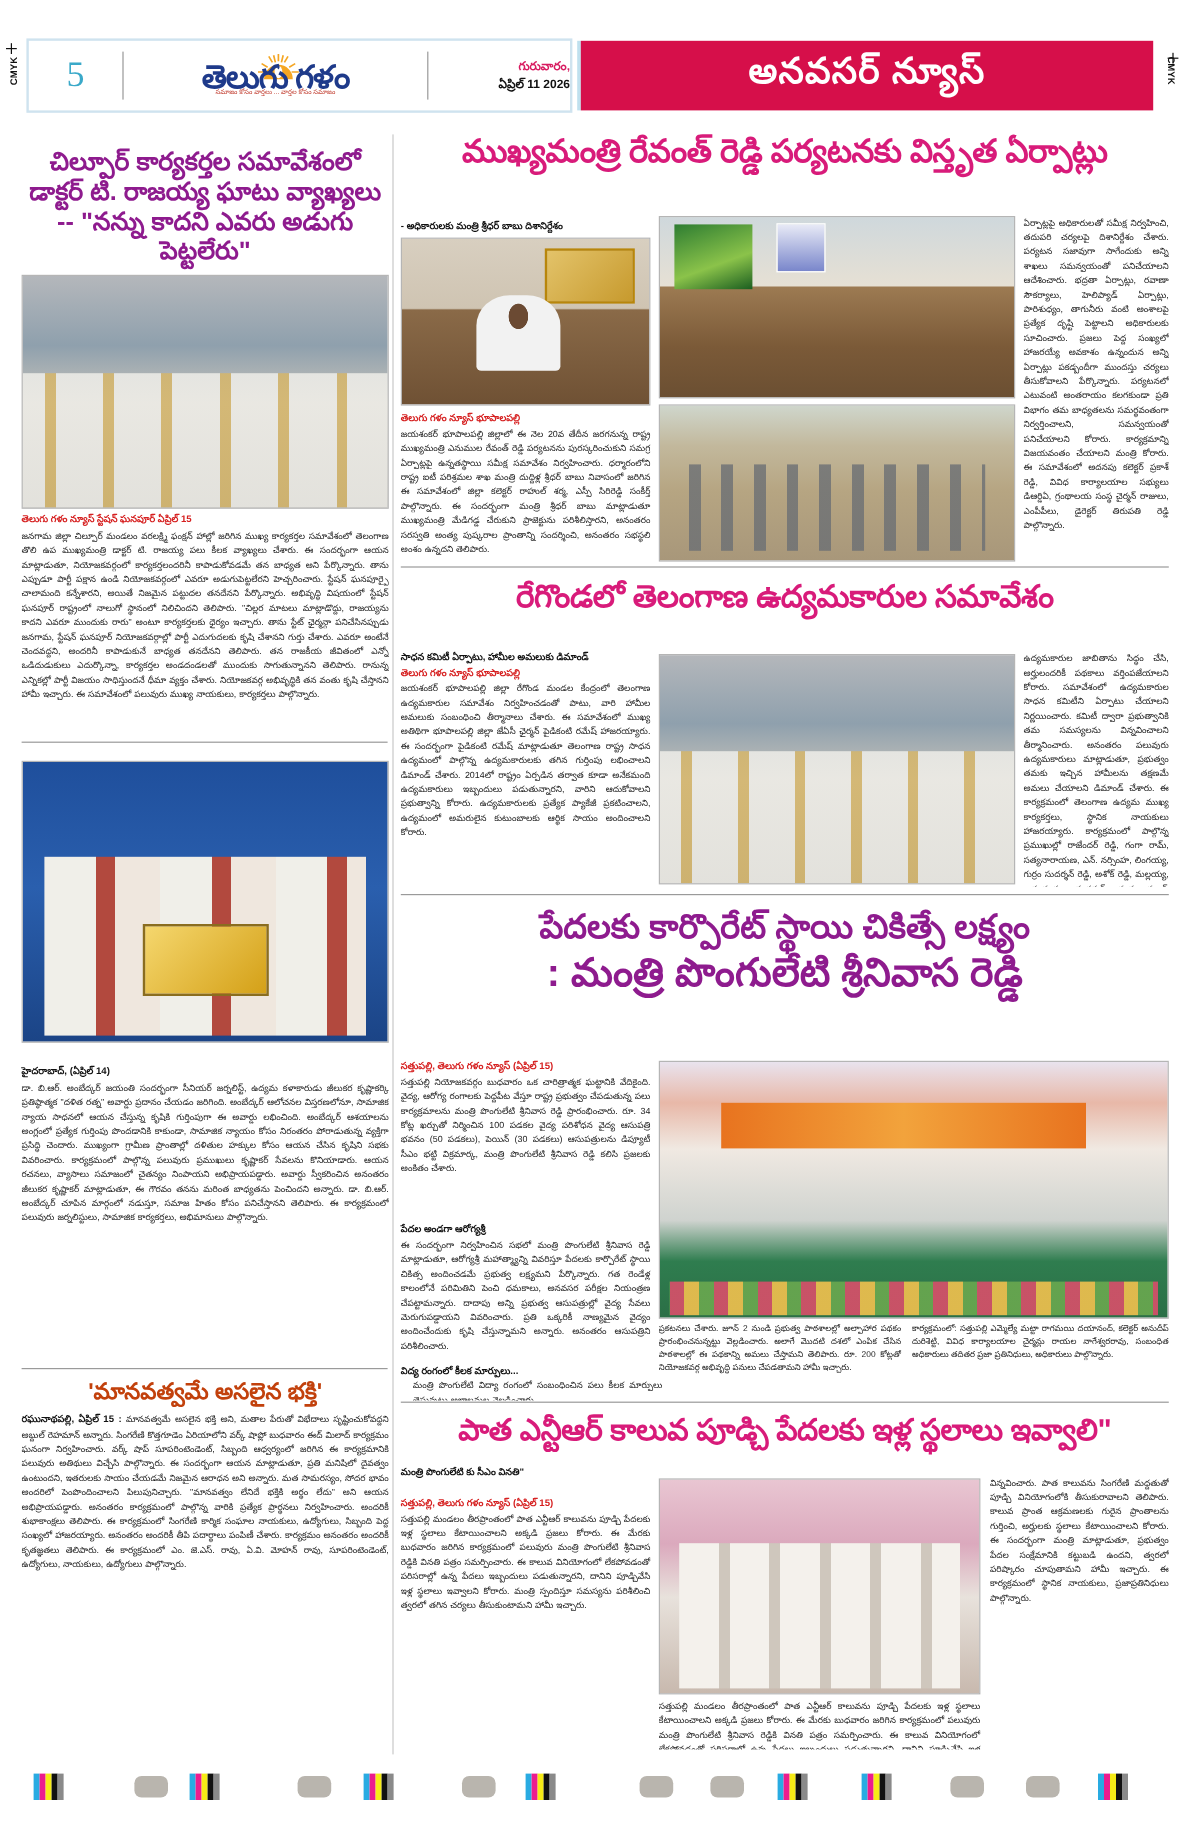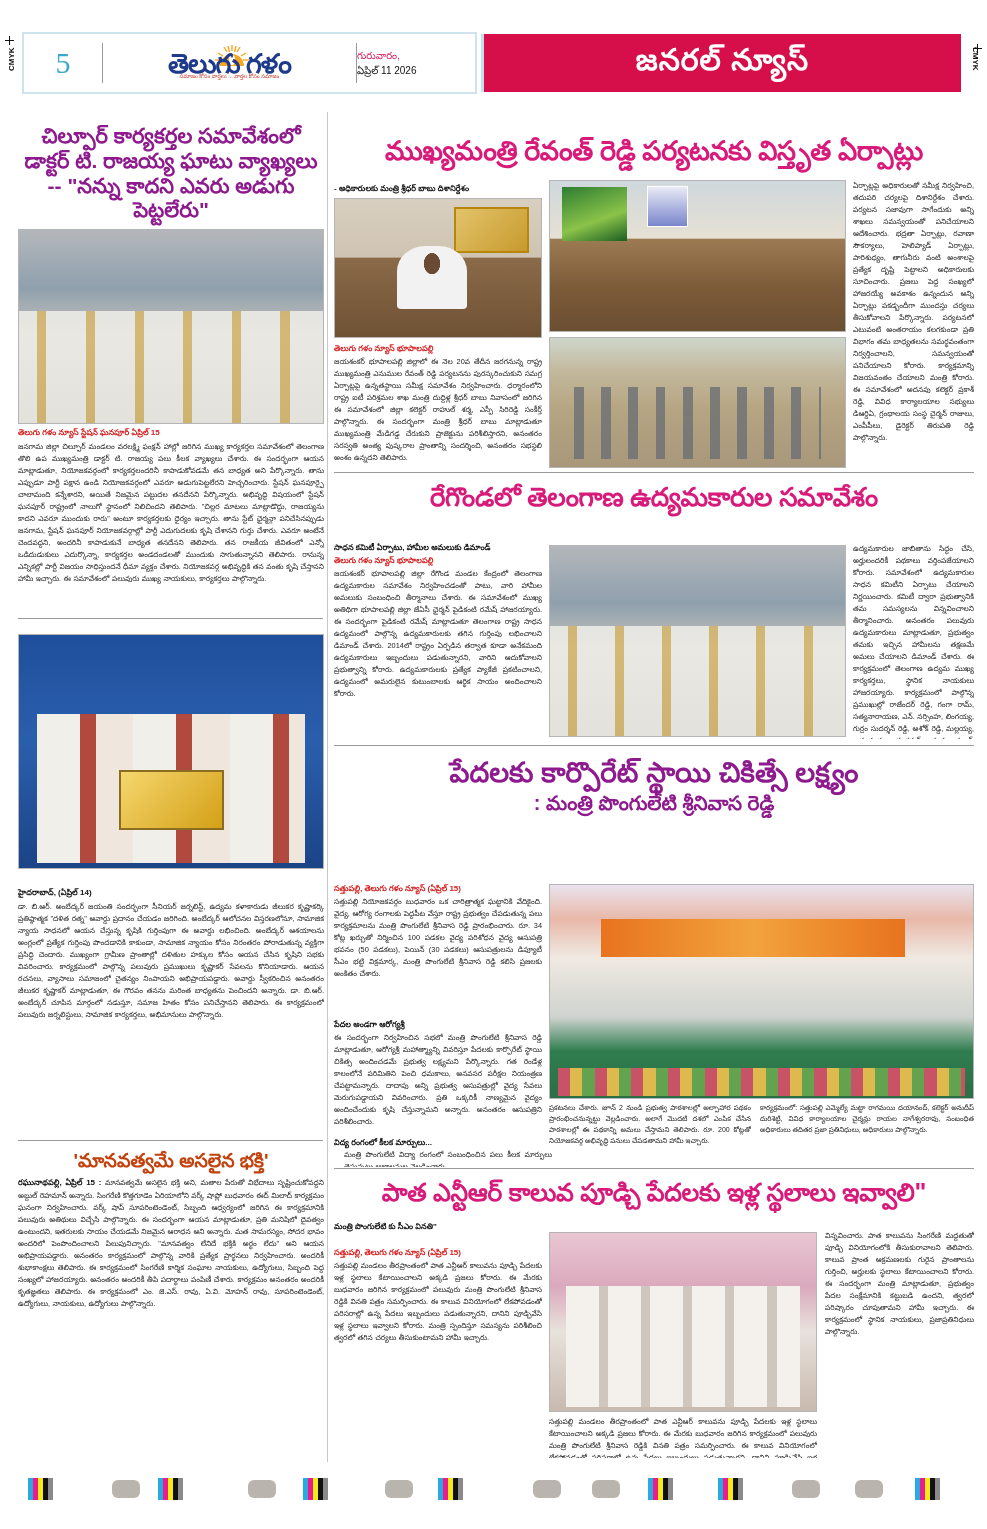--- a/index.html
+++ b/index.html
@@ -49,22 +49,22 @@
   .logo-sun {
     position:absolute; top:-2px; left:50%; transform:translateX(-18px);
     width:40px; height:24px;
   }
   .logo-text {
     font-size: 27px; font-weight: bold; color:#1e3a8a;
     letter-spacing:-1px; line-height:1; position:relative; top:5px;
   }
   .logo-tag { font-size:5.5px; color:#c0392b; text-align:center; letter-spacing:0px; }
   .dateblock {
-    width: 118px; text-align:left; color:#d81b60;
-    font-size: 10px; line-height: 15px; font-weight: normal;
+    width: 118px; text-align:right; color:#d81b60;
+    font-size: 10px; line-height: 15px; font-weight: bold;
   }
   .dateblock .d2 { color:#111; }
 
   .section-banner {
     position:absolute; left:484px; top:34px;
     width: 477px; height: 58px;
     background:#d60f4a;
     display:flex; align-items:center; justify-content:center;
   }
   .section-banner span {
@@ -209,21 +209,21 @@
     </div>
     <div class="vrule"></div>
     <div class="dateblock">
       <div>గురువారం,</div>
       <div class="d2">ఏప్రిల్ 11  2026</div>
     </div>
   </div>
 
   <div class="banner-ltrim"></div>
   <div class="section-banner">
-    <span>జనరల్ న్యూస్</span>
+    <span>అనవసర్ న్యూస్</span>
   </div>
 
   <div class="vdiv" style="left:327px;top:112px;height:1350px;"></div>
   <div class="hdiv" style="left:18px;top:618px;width:305px;"></div>
   <div class="hdiv" style="left:18px;top:1140px;width:305px;"></div>
   <div class="hdiv" style="left:334px;top:472px;width:640px;"></div>
   <div class="hdiv" style="left:334px;top:745px;width:640px;"></div>
   <div class="hdiv" style="left:334px;top:1168px;width:640px;"></div>
 
   <div style="position:absolute;left:18px;top:124px;width:306px;">
@@ -240,21 +240,21 @@
   </div>
 
   <div style="position:absolute;left:18px;top:1150px;width:306px;">
     <div class="hl hl-black" style="font-size:19px;">'మానవత్వమే అసలైన భక్తి'</div>
     <div class="body-txt" style="margin-top:5px;height:270px;overflow:hidden;">
       <b class="dateline-dark">రఘునాథపల్లి, ఏప్రిల్ 15 :</b>
       <span>మానవత్వమే అసలైన భక్తి అని, మతాల పేరుతో విభేదాలు సృష్టించుకోవద్దని అబ్దుల్ రెహమాన్ అన్నారు. సింగరేణి కొత్తగూడెం ఏరియాలోని వర్క్ షాప్లో బుధవారం ఈద్ మిలాద్ కార్యక్రమం ఘనంగా నిర్వహించారు. వర్క్ షాప్ సూపరింటెండెంట్, సిబ్బంది ఆధ్వర్యంలో జరిగిన ఈ కార్యక్రమానికి పలువురు అతిథులు విచ్చేసి పాల్గొన్నారు. ఈ సందర్భంగా ఆయన మాట్లాడుతూ, ప్రతి మనిషిలో దైవత్వం ఉంటుందని, ఇతరులకు సాయం చేయడమే నిజమైన ఆరాధన అని అన్నారు. మత సామరస్యం, సోదర భావం అందరిలో పెంపొందించాలని పిలుపునిచ్చారు. "మానవత్వం లేనిదే భక్తికి అర్థం లేదు" అని ఆయన అభిప్రాయపడ్డారు. అనంతరం కార్యక్రమంలో పాల్గొన్న వారికి ప్రత్యేక ప్రార్థనలు నిర్వహించారు. అందరికీ శుభాకాంక్షలు తెలిపారు. ఈ కార్యక్రమంలో సింగరేణి కార్మిక సంఘాల నాయకులు, ఉద్యోగులు, సిబ్బంది పెద్ద సంఖ్యలో హాజరయ్యారు. అనంతరం అందరికీ తీపి పదార్థాలు పంపిణీ చేశారు. కార్యక్రమం అనంతరం అందరికీ కృతజ్ఞతలు తెలిపారు. ఈ కార్యక్రమంలో ఎం. జె.ఎస్. రావు, ఏ.వి. మోహన్ రావు, సూపరింటెండెంట్, ఉద్యోగులు, నాయకులు, ఉద్యోగులు పాల్గొన్నారు.</span>
     </div>
   </div>
 
-  <div style="position:absolute;left:334px;top:136px;width:640px;">
+  <div style="position:absolute;left:334px;top:111px;width:640px;">
     <div class="hl hl-magenta" style="font-size:27px;letter-spacing:-0.4px;">ముఖ్యమంత్రి రేవంత్ రెడ్డి పర్యటనకు విస్తృత ఏర్పాట్లు</div>
   </div>
   <div class="sub-hl" style="position:absolute;left:334px;top:184px;width:208px;">- అధికారులకు మంత్రి శ్రీధర్ బాబు దిశానిర్దేశం</div>
   <div class="photo ph-room" style="left:334px;top:198px;width:208px;height:140px;"></div>
   <div class="dateline" style="position:absolute;left:334px;top:344px;width:208px;">తెలుగు గళం న్యూస్ భూపాలపల్లి</div>
   <div class="body-txt" style="position:absolute;left:334px;top:356px;width:208px;height:112px;overflow:hidden;">జయశంకర్ భూపాలపల్లి జిల్లాలో ఈ నెల 20వ తేదీన జరగనున్న రాష్ట్ర ముఖ్యమంత్రి ఎనుముల రేవంత్ రెడ్డి పర్యటనను పురస్కరించుకుని సమగ్ర ఏర్పాట్లపై ఉన్నతస్థాయి సమీక్ష సమావేశం నిర్వహించారు. ధర్మారంలోని రాష్ట్ర ఐటీ పరిశ్రమల శాఖ మంత్రి దుద్దిళ్ల శ్రీధర్ బాబు నివాసంలో జరిగిన ఈ సమావేశంలో జిల్లా కలెక్టర్ రాహుల్ శర్మ, ఎస్పీ సిరిరెడ్డి సంకీర్త్ పాల్గొన్నారు. ఈ సందర్భంగా మంత్రి శ్రీధర్ బాబు మాట్లాడుతూ ముఖ్యమంత్రి మేడిగడ్డ చేరుకుని ప్రాజెక్టును పరిశీలిస్తారని, అనంతరం సరస్వతి అంత్య పుష్కరాల ప్రాంతాన్ని సందర్శించి, అనంతరం సభస్థలి అంశం ఉన్నదని తెలిపారు.</div>
 
   <div class="photo ph-meet" style="left:549px;top:180px;width:297px;height:152px;"></div>
   <div class="photo ph-field" style="left:549px;top:337px;width:297px;height:131px;"></div>
   <div class="body-txt" style="position:absolute;left:853px;top:180px;width:121px;height:288px;overflow:hidden;">ఏర్పాట్లపై అధికారులతో సమీక్ష నిర్వహించి, తదుపరి చర్యలపై దిశానిర్దేశం చేశారు. పర్యటన సజావుగా సాగేందుకు అన్ని శాఖలు సమన్వయంతో పనిచేయాలని ఆదేశించారు. భద్రతా ఏర్పాట్లు, రవాణా సౌకర్యాలు, హెలిప్యాడ్ ఏర్పాట్లు, పారిశుధ్యం, తాగునీరు వంటి అంశాలపై ప్రత్యేక దృష్టి పెట్టాలని అధికారులకు సూచించారు. ప్రజలు పెద్ద సంఖ్యలో హాజరయ్యే అవకాశం ఉన్నందున అన్ని ఏర్పాట్లు పకడ్బందీగా ముందస్తు చర్యలు తీసుకోవాలని పేర్కొన్నారు. పర్యటనలో ఎటువంటి అంతరాయం కలగకుండా ప్రతి విభాగం తమ బాధ్యతలను సమర్థవంతంగా నిర్వర్తించాలని, సమన్వయంతో పనిచేయాలని కోరారు. కార్యక్రమాన్ని విజయవంతం చేయాలని మంత్రి కోరారు. ఈ సమావేశంలో అదనపు కలెక్టర్ ప్రకాశ్ రెడ్డి, వివిధ కార్యాలయాల సభ్యులు డిఆర్డిఏ, గ్రంథాలయ సంస్థ చైర్మన్ రాజులు, ఎంపీపీలు, డైరెక్టర్ తిరుపతి రెడ్డి పాల్గొన్నారు.</div>
@@ -264,21 +264,21 @@
   </div>
   <div class="sub-hl" style="position:absolute;left:334px;top:543px;width:208px;">సాధన కమిటీ ఏర్పాటు, హామీల అమలుకు డిమాండ్</div>
   <div class="dateline" style="position:absolute;left:334px;top:556px;width:208px;">తెలుగు గళం న్యూస్ భూపాలపల్లి</div>
   <div class="body-txt" style="position:absolute;left:334px;top:568px;width:208px;height:170px;overflow:hidden;">జయశంకర్ భూపాలపల్లి జిల్లా రేగొండ మండల కేంద్రంలో తెలంగాణ ఉద్యమకారుల సమావేశం నిర్వహించడంతో పాటు, వారి హామీల అమలుకు సంబంధించి తీర్మానాలు చేశారు. ఈ సమావేశంలో ముఖ్య అతిథిగా భూపాలపల్లి జిల్లా జేఏసీ ఛైర్మన్ పైడికంటి రమేష్ హాజరయ్యారు. ఈ సందర్భంగా పైడికంటి రమేష్ మాట్లాడుతూ తెలంగాణ రాష్ట్ర సాధన ఉద్యమంలో పాల్గొన్న ఉద్యమకారులకు తగిన గుర్తింపు లభించాలని డిమాండ్ చేశారు. 2014లో రాష్ట్రం ఏర్పడిన తర్వాత కూడా అనేకమంది ఉద్యమకారులు ఇబ్బందులు పడుతున్నారని, వారిని ఆదుకోవాలని ప్రభుత్వాన్ని కోరారు. ఉద్యమకారులకు ప్రత్యేక ప్యాకేజీ ప్రకటించాలని, ఉద్యమంలో అమరులైన కుటుంబాలకు ఆర్థిక సాయం అందించాలని కోరారు.</div>
 
   <div class="photo ph-group" style="left:549px;top:545px;width:297px;height:192px;"></div>
   <div class="body-txt" style="position:absolute;left:853px;top:543px;width:121px;height:196px;overflow:hidden;">ఉద్యమకారుల జాబితాను సిద్ధం చేసి, అర్హులందరికీ పథకాలు వర్తింపజేయాలని కోరారు. సమావేశంలో ఉద్యమకారుల సాధన కమిటీని ఏర్పాటు చేయాలని నిర్ణయించారు. కమిటీ ద్వారా ప్రభుత్వానికి తమ సమస్యలను విన్నవించాలని తీర్మానించారు. అనంతరం పలువురు ఉద్యమకారులు మాట్లాడుతూ, ప్రభుత్వం తమకు ఇచ్చిన హామీలను తక్షణమే అమలు చేయాలని డిమాండ్ చేశారు. ఈ కార్యక్రమంలో తెలంగాణ ఉద్యమ ముఖ్య కార్యకర్తలు, స్థానిక నాయకులు హాజరయ్యారు. కార్యక్రమంలో పాల్గొన్న ప్రముఖుల్లో రాజేందర్ రెడ్డి, గంగా రామ్, సత్యనారాయణ, ఎన్. నర్సింహ, లింగయ్య, గుర్రం సుదర్శన్ రెడ్డి, అశోక్ రెడ్డి, మల్లయ్య, రామచంద్రం, సుదర్శన్, మధు ప్రకాశ్, వెంకటేశ్వర్లు, వంగ బిక్షపతి, సామల శ్రీనివాస్ పాల్గొన్నారు.</div>
 
   <div style="position:absolute;left:334px;top:756px;width:640px;">
     <div class="hl hl-purple" style="font-size:28px;">పేదలకు కార్పొరేట్ స్థాయి చికిత్సే లక్ష్యం</div>
-    <div class="hl hl-purple" style="font-size:20px;margin-top:3px;">: మంత్రి పొంగులేటి శ్రీనివాస రెడ్డి</div>
+    <div class="hl hl-purple" style="font-size:33px;margin-top:3px;">: మంత్రి పొంగులేటి శ్రీనివాస రెడ్డి</div>
   </div>
   <div class="dateline" style="position:absolute;left:334px;top:884px;width:208px;">సత్తుపల్లి, తెలుగు గళం న్యూస్ (ఏప్రిల్ 15)</div>
   <div class="body-txt" style="position:absolute;left:334px;top:896px;width:208px;height:118px;overflow:hidden;">సత్తుపల్లి నియోజకవర్గం బుధవారం ఒక చారిత్రాత్మక ఘట్టానికి వేదికైంది. వైద్య, ఆరోగ్య రంగాలకు పెద్దపీట వేస్తూ రాష్ట్ర ప్రభుత్వం చేపడుతున్న పలు కార్యక్రమాలను మంత్రి పొంగులేటి శ్రీనివాస రెడ్డి ప్రారంభించారు. రూ. 34 కోట్ల ఖర్చుతో నిర్మించిన 100 పడకల వైద్య పరిశోధన వైద్య ఆసుపత్రి భవనం (50 పడకలు), పెయిన్ (30 పడకలు) ఆసుపత్రులను డిప్యూటీ సీఎం భట్టి విక్రమార్క, మంత్రి పొంగులేటి శ్రీనివాస రెడ్డి కలిసి ప్రజలకు అంకితం చేశారు.</div>
   <div class="sub-hl" style="position:absolute;left:334px;top:1020px;width:208px;">పేదల అండగా ఆరోగ్యశ్రీ</div>
   <div class="body-txt" style="position:absolute;left:334px;top:1032px;width:208px;height:120px;overflow:hidden;">ఈ సందర్భంగా నిర్వహించిన సభలో మంత్రి పొంగులేటి శ్రీనివాస రెడ్డి మాట్లాడుతూ, ఆరోగ్యశ్రీ మహాత్మ్యాన్ని వివరిస్తూ పేదలకు కార్పొరేట్ స్థాయి చికిత్స అందించడమే ప్రభుత్వ లక్ష్యమని పేర్కొన్నారు. గత రెండేళ్ల కాలంలోనే పరిమితిని పెంచి ధమకాలు, అనవసర పరీక్షల నియంత్రణ చేపట్టామన్నారు. దాదాపు అన్ని ప్రభుత్వ ఆసుపత్రుల్లో వైద్య సేవలు మెరుగుపడ్డాయని వివరించారు. ప్రతి ఒక్కరికీ నాణ్యమైన వైద్యం అందించేందుకు కృషి చేస్తున్నామని అన్నారు. అనంతరం ఆసుపత్రిని పరిశీలించారు.</div>
 
   <div class="photo ph-stage" style="left:549px;top:884px;width:425px;height:215px;"></div>
   <div class="cap-txt" style="position:absolute;left:549px;top:1103px;width:202px;height:52px;overflow:hidden;">ప్రకటనలు చేశారు. జూన్ 2 నుండి ప్రభుత్వ పాఠశాలల్లో అల్పాహార పథకం ప్రారంభించనున్నట్టు వెల్లడించారు. అలాగే మొదటి దశలో ఎంపిక చేసిన పాఠశాలల్లో ఈ పథకాన్ని అమలు చేస్తామని తెలిపారు. రూ. 200 కోట్లతో నియోజకవర్గ అభివృద్ధి పనులు చేపడతామని హామీ ఇచ్చారు.</div>
   <div class="cap-txt" style="position:absolute;left:760px;top:1103px;width:214px;height:52px;overflow:hidden;">కార్యక్రమంలో: సత్తుపల్లి ఎమ్మెల్యే మట్టా రాగమయి దయానంద్, కలెక్టర్ అనుదీప్ దురిశెట్టి, వివిధ కార్యాలయాల చైర్మన్లు రాయల నాగేశ్వరరావు, సంబంధిత అధికారులు తదితర ప్రజా ప్రతినిధులు, అధికారులు పాల్గొన్నారు.</div>
   <div class="sub-hl" style="position:absolute;left:334px;top:1138px;width:208px;">విద్య రంగంలో కీలక మార్పులు...</div>

